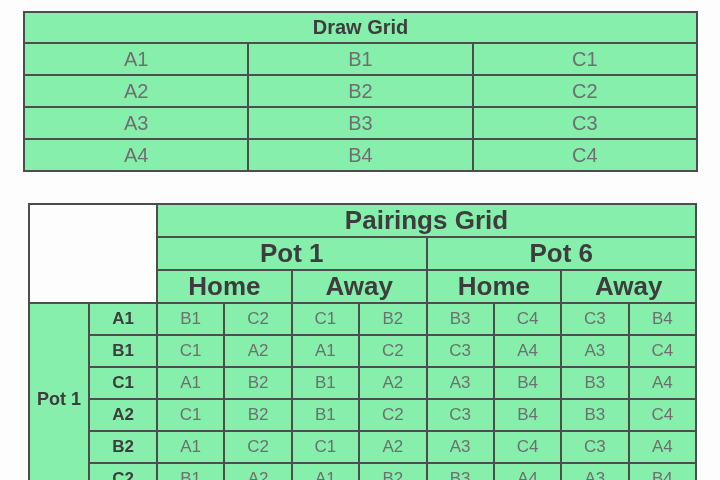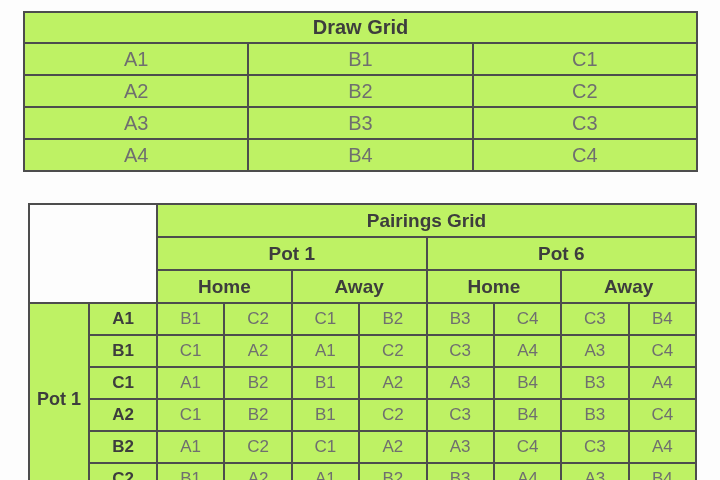--- a/index.html
+++ b/index.html
@@ -11,21 +11,21 @@
     height: 480px;
     overflow: hidden;
     position: relative;
     background: #fdfdfd;
     font-family: "Liberation Sans", sans-serif;
   }
   table {
     border-collapse: collapse;
     table-layout: fixed;
     position: absolute;
-    background: #bef264;
+    background: #86efac;
   }
   td, th {
     border: 2px solid #4d4d4d;
     text-align: center;
     vertical-align: middle;
     padding: 0;
     overflow: hidden;
     white-space: nowrap;
   }
 
@@ -49,21 +49,21 @@
   }
 
   
   #pairings-grid {
     left: 28px;
     top: 203px;
     width: 669px;
   }
   #pairings-grid .hrow th {
     height: 31px;
-    font-size: 19px;
+    font-size: 26px;
     font-weight: bold;
     color: #3d3d3d;
   }
   #pairings-grid td.corner {
     background: #fdfdfd;
   }
   #pairings-grid td.pot-group {
     font-size: 18px;
     font-weight: bold;
     color: #3d3d3d;

